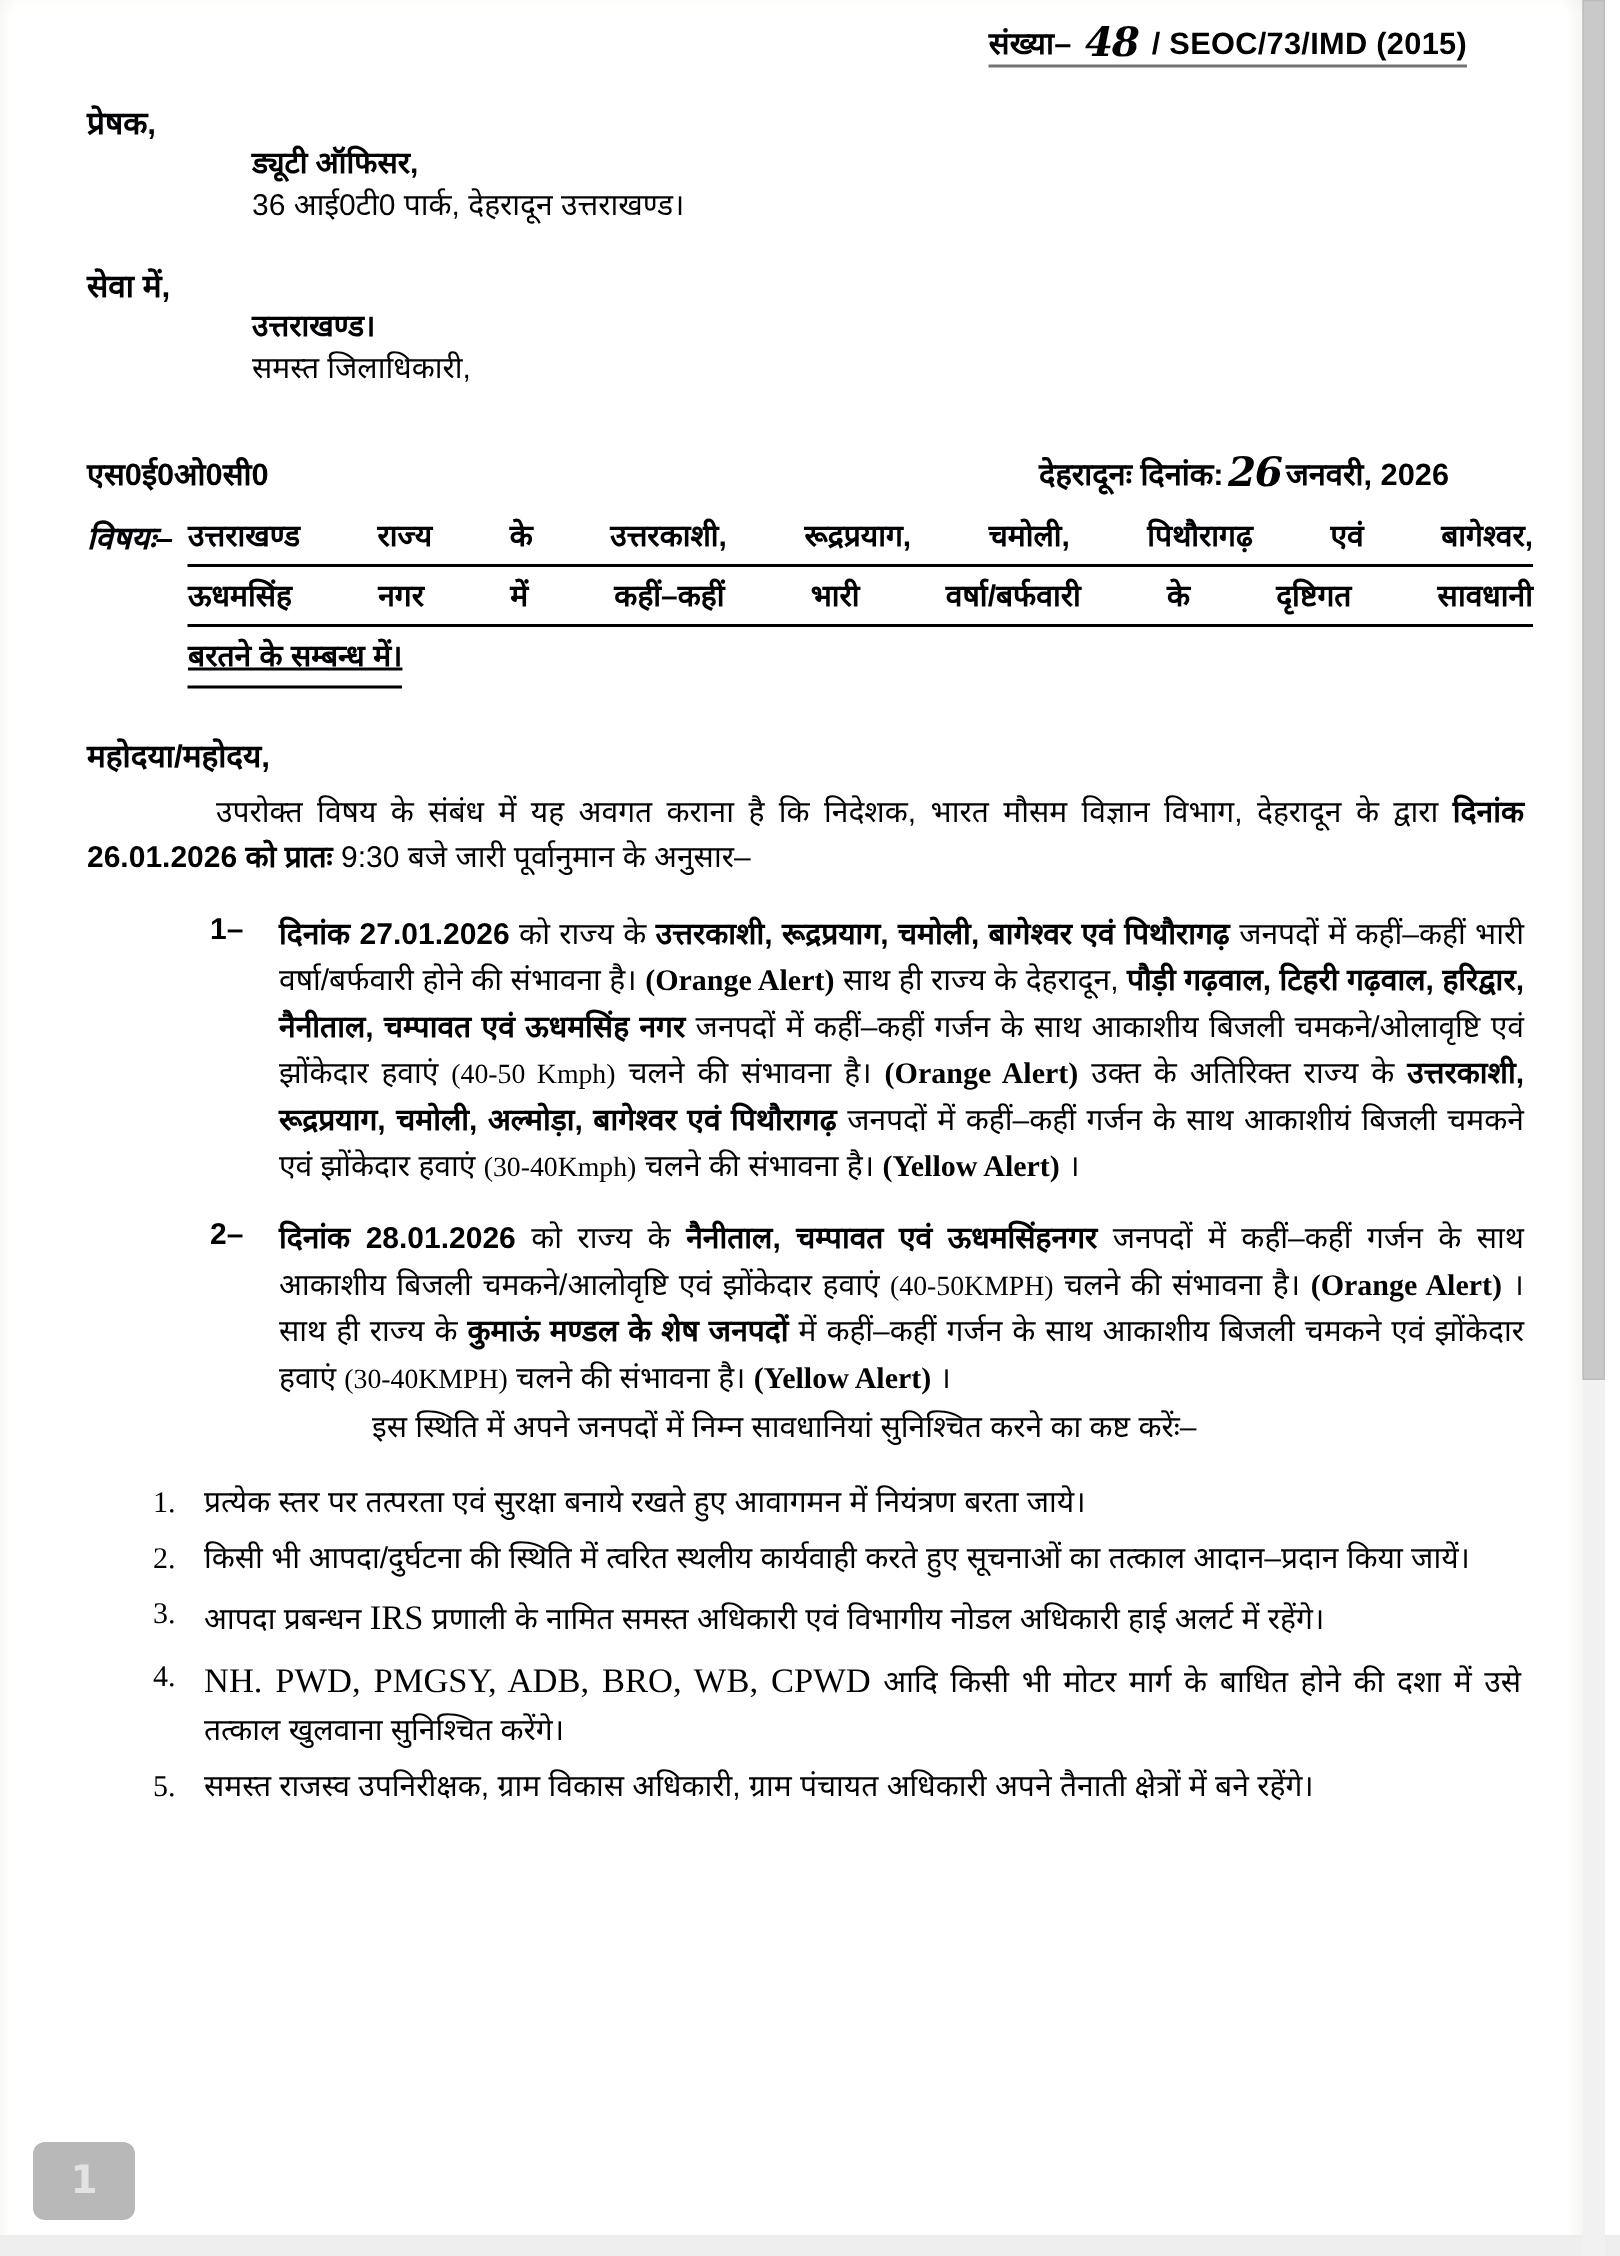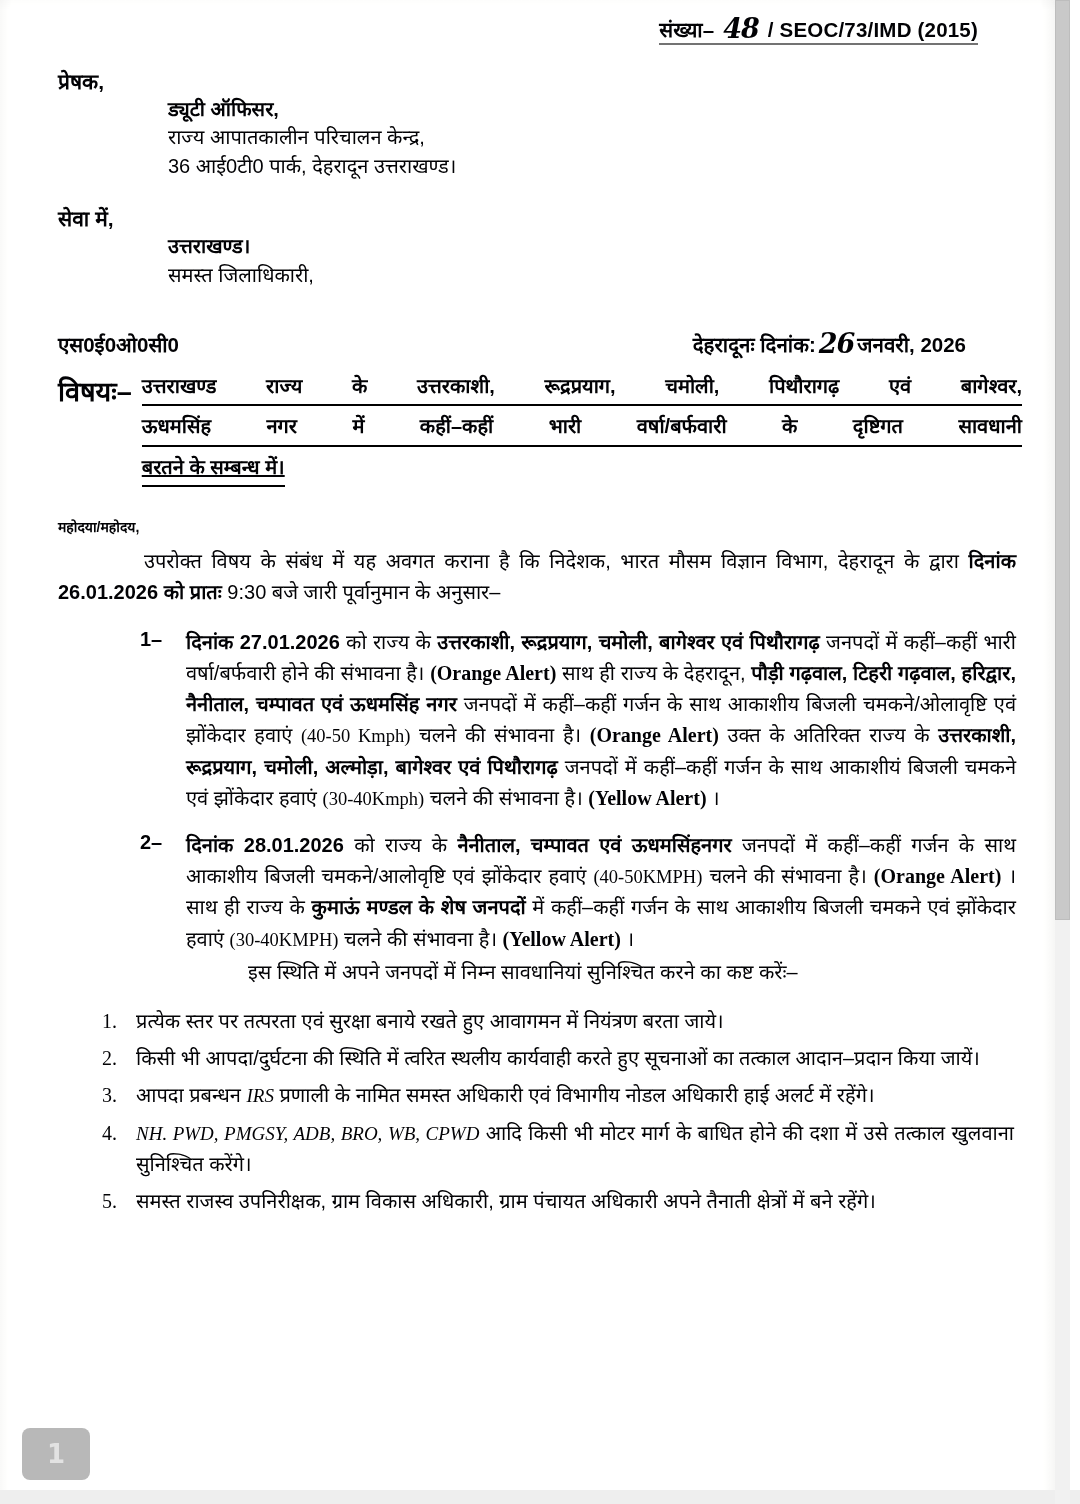--- a/index.html
+++ b/index.html
@@ -103,24 +103,25 @@
     white-space: nowrap;
   }
 
   
   .subject {
     display: flex;
     margin-top: 12px;
     gap: 10px;
   }
   .subject .key {
-    font-size: 27px;
+    font-size: 21px;
     font-weight: 700;
     flex: 0 0 auto;
     padding-top: 2px;
+    font-style: italic;
   }
   .subject .val {
     flex: 1 1 auto;
     font-size: 20px;
     font-weight: 700;
     line-height: 1.62;
   }
   .subject .val .ln {
     display: block;
     border-bottom: 2px solid #000000;
@@ -132,21 +133,21 @@
   }
   .subject .val .ln.last {
     text-align-last: left;
     display: inline-block;
     width: auto;
     text-decoration: underline;
   }
 
   
   .salutation {
-    font-size: 14px;
+    font-size: 21px;
     font-weight: 700;
     margin-top: 26px;
   }
   .intro {
     font-size: 20px;
     line-height: 1.52;
     margin-top: 10px;
     text-align: justify;
     text-indent: 86px;
     font-weight: 500;
@@ -208,21 +209,21 @@
     font-weight: 500;
   }
   ol.precautions > li::before {
     content: counter(prec) ".";
     position: absolute;
     left: 0; top: 0;
     font-weight: 500;
     font-family: "Liberation Serif", "DejaVu Serif", serif;
     font-size: 20px;
   }
-  ol.precautions > li .lat { font-size: 19px; font-style: italic; }
+  ol.precautions > li .lat { font-size: 23px; }
 
   
   #scrollbar-track {
     position: absolute;
     top: 0;
     right: 10px;
     width: 15px;
     height: 1504px;
     background: #f1f1f1;
     z-index: 40;
@@ -281,21 +282,20 @@
         <span class="u">
           <span>संख्या–</span>
           <span class="hand">48</span>
           <span>/ SEOC/73/IMD (2015)</span>
         </span>
       </div>
 
       <div class="blk-label">प्रेषक,</div>
       <div class="blk-body strong-first">
         <div>ड्यूटी ऑफिसर,</div>
-        <div>राज्य आपातकालीन परिचालन केन्द्र,</div>
         <div>36 आई0टी0 पार्क, देहरादून उत्तराखण्ड।</div>
       </div>
 
       <div class="blk-label">सेवा में,</div>
       <div class="blk-body strong-first">
         <div>उत्तराखण्ड।</div>
         <div>समस्त जिलाधिकारी,</div>
       </div>
 
       <div class="daterow">

